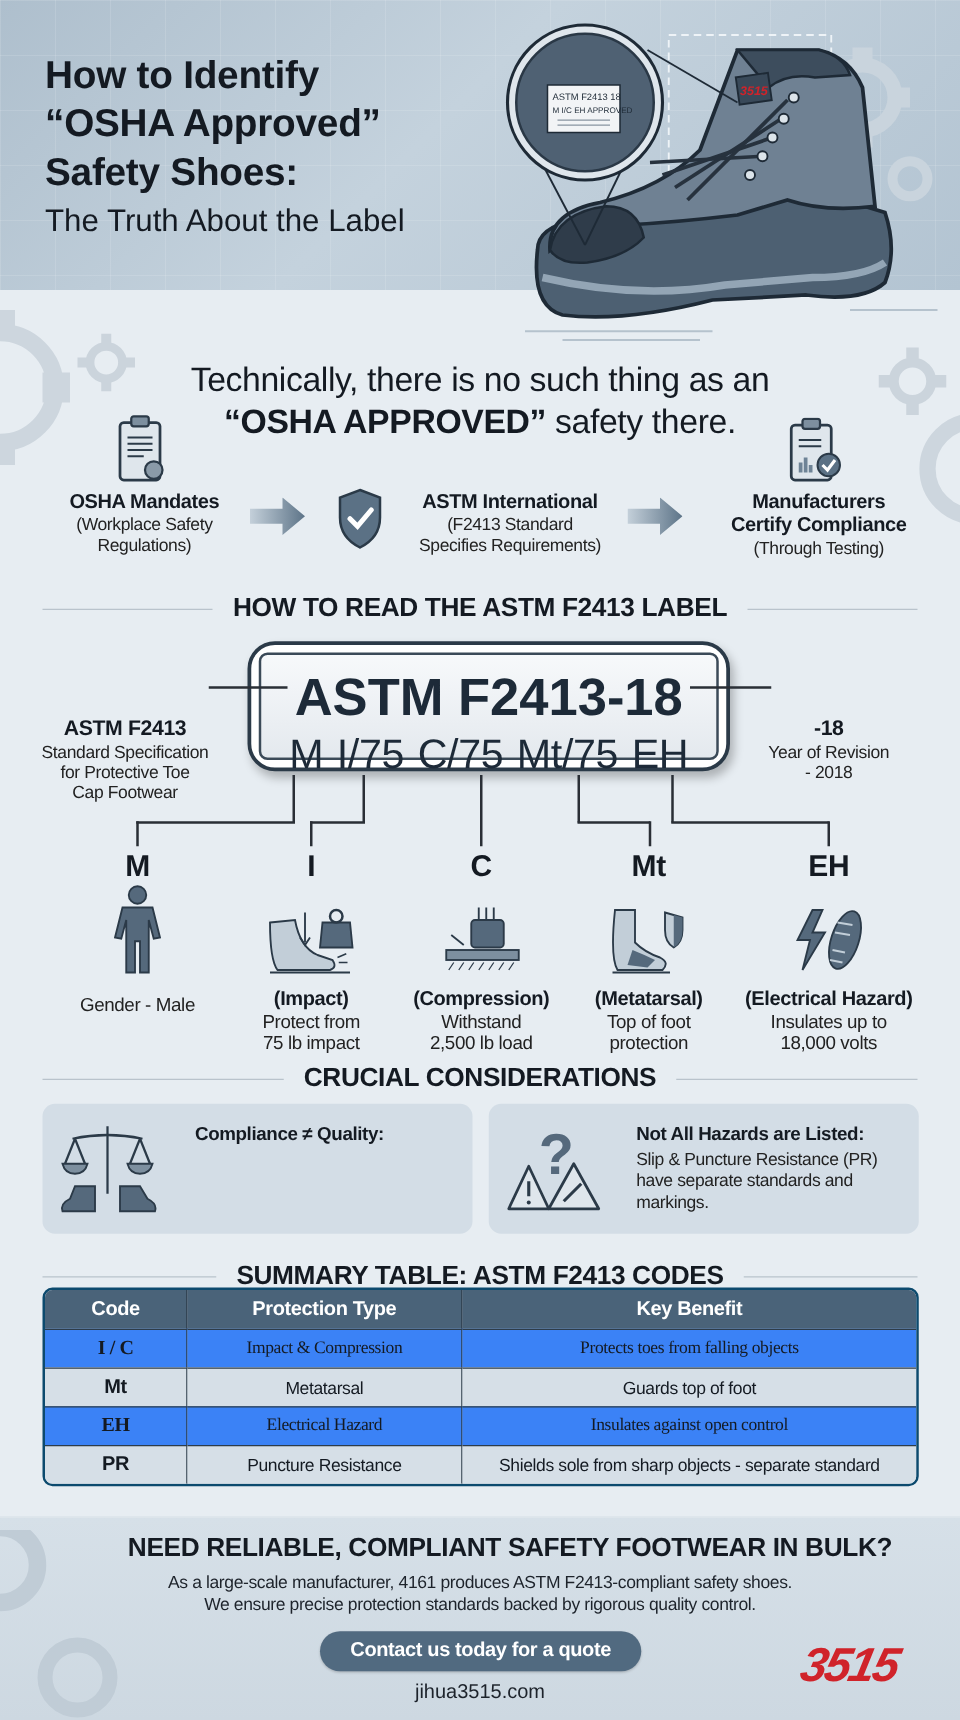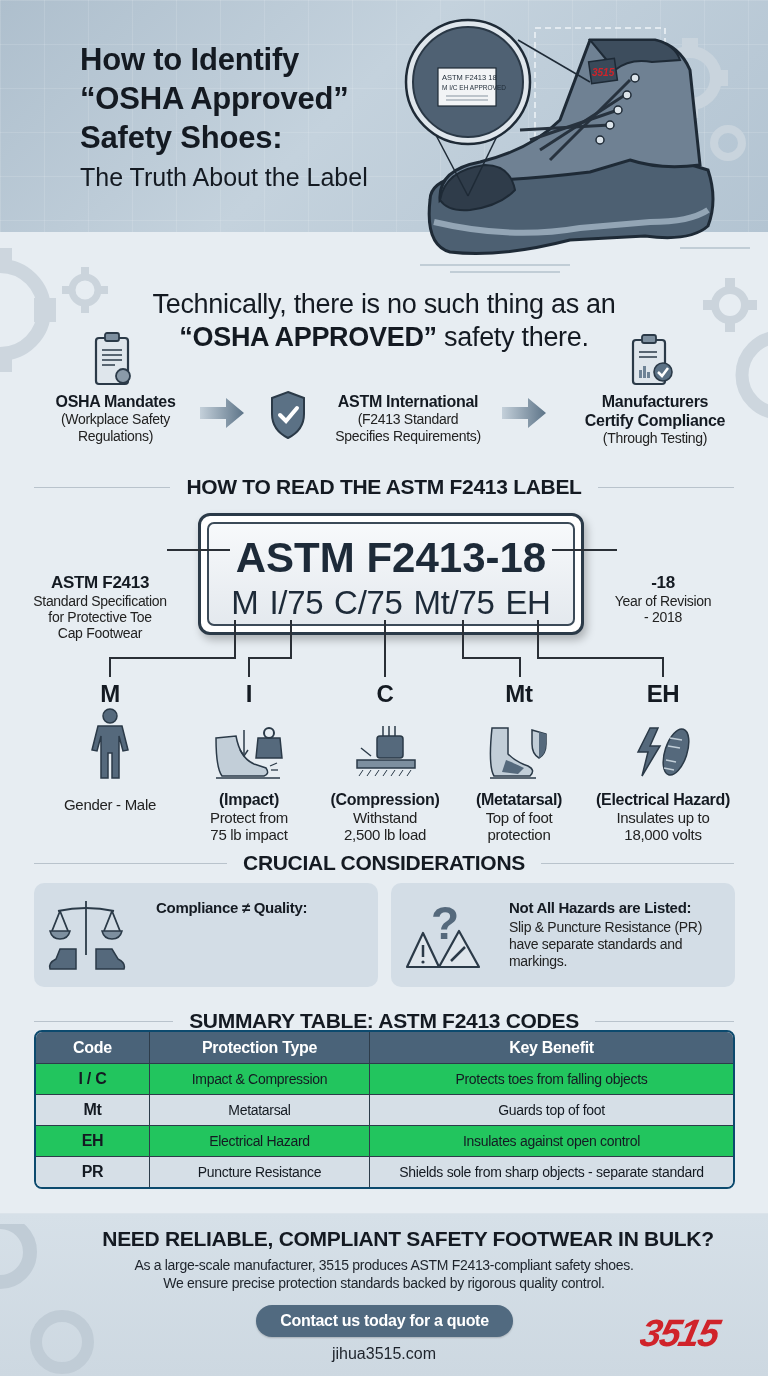--- a/index.html
+++ b/index.html
@@ -13,21 +13,21 @@
   .narrow { font-family: "Liberation Sans", sans-serif; letter-spacing: -0.3px; }
 
   
   .header {
     position: absolute; left: 0; top: 0; width: 768px; height: 232px;
     background:
       linear-gradient(rgba(255,255,255,0.12) 1px, transparent 1px) 0 0/44px 44px,
       linear-gradient(90deg, rgba(255,255,255,0.12) 1px, transparent 1px) 0 0/44px 44px,
       linear-gradient(135deg, #aebfcd 0%, #c4d2dd 45%, #b3c4d2 100%);
   }
-  .title-block { position: absolute; left: 36px; top: 40px; margin-left: 44px; }
+  .title-block { position: absolute; left: 36px; top: 40px; }
   .title-line { font-size: 31px; font-weight: 700; line-height: 39px; color: #141a22; letter-spacing: -0.2px; }
   .subtitle { font-size: 25px; font-weight: 400; line-height: 36px; color: #141a22; margin-top: 2px; }
 
   .boot-art { position: absolute; left: 390px; top: 0; width: 378px; height: 290px; }
 
   
   .tagline { position: absolute; left: 0; width: 768px; top: 288px; text-align: center; font-size: 27px; line-height: 33px; color: #141a22; }
   .tagline b { font-weight: 700; }
 
   
@@ -36,22 +36,22 @@
   .flow-desc { font-size: 14px; line-height: 17px; color: #222; }
   .flow-arrow { position: absolute; width: 44px; height: 30px; }
 
   
   .sec-head { position: absolute; left: 34px; width: 700px; height: 26px; display: flex; align-items: center; }
   .sec-head .rule { flex: 1; height: 1px; background: #b9c3cc; }
   .sec-head .txt { padding: 0 16px; font-size: 21px; font-weight: 700; color: #141a22; white-space: nowrap; letter-spacing: -0.3px; }
 
   
   .label-box {
-    position: absolute; left: 198px; top: 513px; width: 386px; height: 122px;
-    border: 3px solid #2b3a48; border-radius: 12px; background: #fff;
+    position: absolute; left: 198px; top: 513px; width: 386px; height: 104px;
+    border: 3px solid #2b3a48; border-radius: 22px; background: #fff;
     box-shadow: 3px 5px 8px rgba(0,0,0,0.25);
   }
   .label-inner {
     position: absolute; left: 6px; top: 6px; right: 6px; bottom: 6px;
     border: 2px solid #3b4a58; border-radius: 7px;
     background: linear-gradient(180deg, #f7f9fb, #e4e9ee);
   }
   .label-main { position: absolute; top: 10px; width: 100%; text-align: center; font-size: 42px; font-weight: 700; color: #1d2a38; letter-spacing: 0px; }
   .label-codes { position: absolute; top: 60px; width: 100%; text-align: center; font-size: 33px; font-weight: 400; color: #1d2a38; word-spacing: 2px; }
 
@@ -76,21 +76,21 @@
   .consider .ct { position: absolute; left: 122px; top: 16px; font-size: 15px; font-weight: 700; color: #141a22; }
   .consider .cd { position: absolute; left: 122px; top: 36px; width: 215px; font-size: 14px; line-height: 17px; color: #222; }
   .consider.right .ct, .consider.right .cd { left: 118px; }
 
   
   .tbl { position: absolute; left: 34px; top: 1030px; width: 701px; border-collapse: separate; border-spacing: 0; border: 2px solid #0c4a6e; border-radius: 8px; overflow: hidden; }
   .tbl th { background: #4a6379; color: #fff; font-size: 16px; font-weight: 700; height: 31px; border-right: 1px solid #2d3c4a; }
   .tbl td { height: 31px; text-align: center; font-size: 14px; border-top: 1px solid #2d3c4a; border-right: 1px solid #2d3c4a; color: #141a22; }
   .tbl th:last-child, .tbl td:last-child { border-right: none; }
   .tbl td.code { font-size: 16px; font-weight: 700; }
-  .tbl tr.odd td { background: #22c55e; }
+  .tbl tr.odd td { background: #3b82f6; font-family: Liberation Serif, serif; }
   .tbl tr.even td { background: #d6dfe7; }
 
   
   .footer {
     position: absolute; left: 0; top: 1213px; width: 768px; height: 163px;
     background: linear-gradient(180deg, #d6e0e8, #cdd8e1);
     border-top: 1px solid #dbe3ea;
   }
   .footer-head { position: absolute; top: 13px; width: 100%; text-align: center; font-size: 21px; font-weight: 700; color: #141a22; letter-spacing: -0.3px; padding-left: 48px; }
   .footer-text { position: absolute; top: 42px; width: 100%; text-align: center; font-size: 14px; line-height: 18px; color: #1d232b; }
@@ -484,19 +484,19 @@
   </tbody>
 </table>
 
 <div class="footer">
   <svg style="position:absolute;left:-30px;top:10px" width="130" height="153" viewBox="0 0 130 153">
     <circle cx="30" cy="28" r="30" fill="none" stroke="#c0ccd6" stroke-width="14"></circle>
     <circle cx="92" cy="118" r="26" fill="none" stroke="#c0ccd6" stroke-width="12"></circle>
   </svg>
   <div class="footer-head narrow">NEED RELIABLE, COMPLIANT SAFETY FOOTWEAR IN BULK?</div>
   <div class="footer-text narrow">
-    <div>As a large-scale manufacturer, 3515 produces ASTM F2413-compliant safety shoes.</div>
+    <div>As a large-scale manufacturer, 4161 produces ASTM F2413-compliant safety shoes.</div>
     <div>We ensure precise protection standards backed by rigorous quality control.</div>
   </div>
   <button class="cta-btn narrow">Contact us today for a quote</button>
   <div class="site">jihua3515.com</div>
   <div class="brand-logo">3515</div>
 </div>
 
 </body></html>

